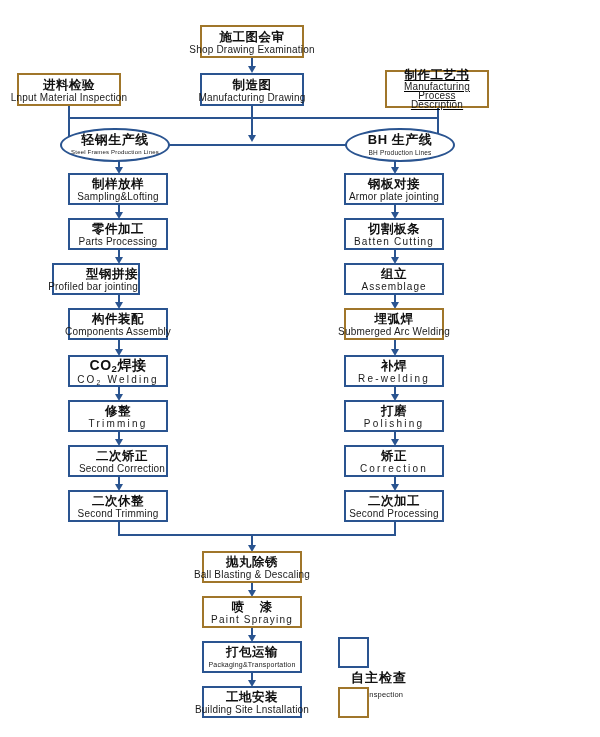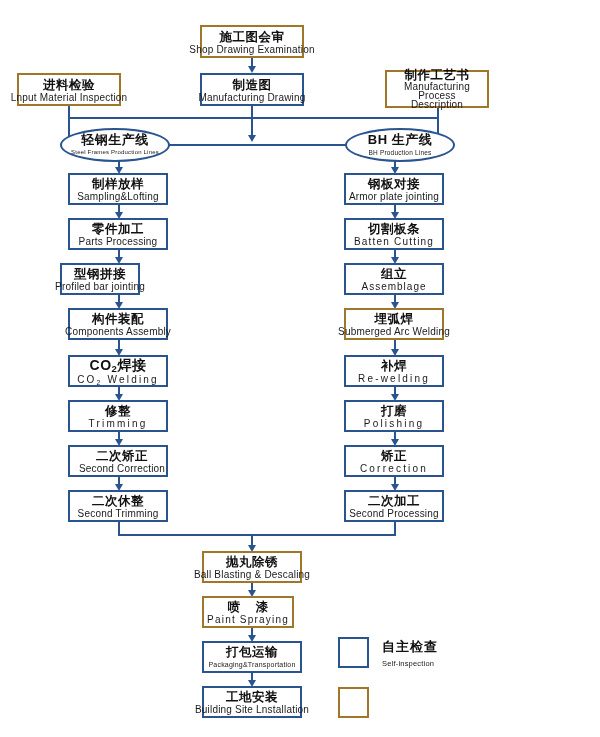--- a/index.html
+++ b/index.html
@@ -110,21 +110,21 @@
   <div class="node gold" style="left:17px;top:73px;width:104px;height:33px;">
     <div class="cn">进料检验</div>
     <div class="en">Lnput Material Inspection</div>
   </div>
 
   <div class="node blue" style="left:200px;top:73px;width:104px;height:33px;">
     <div class="cn">制造图</div>
     <div class="en">Manufacturing Drawing</div>
   </div>
 
-  <div class="node gold" style="left:385px;top:70px;width:104px;height:38px;">
+  <div class="node gold" style="left:385px;top:70px;width:104px;height:38px;text-decoration:underline;">
     <div class="cn">制作工艺书</div>
     <div class="en two">Manufacturing Process</div>
     <div class="en two">Description</div>
   </div>
 
   <div class="ln vline" style="left:251px;top:58px;height:9px;"></div>
   <div class="arrow" style="left:247.5px;top:66px;"></div>
 
   <div class="ln vline" style="left:68px;top:106px;height:12px;"></div>
   <div class="ln vline" style="left:437px;top:108px;height:10px;"></div>
@@ -159,21 +159,21 @@
   <div class="ln vline" style="left:118px;top:205px;height:10px;"></div>
   <div class="arrow" style="left:114.5px;top:212px;"></div>
 
   <div class="node blue" style="left:68px;top:218px;width:100px;height:32px;">
     <div class="cn">零件加工</div>
     <div class="en">Parts Processing</div>
   </div>
   <div class="ln vline" style="left:118px;top:250px;height:10px;"></div>
   <div class="arrow" style="left:114.5px;top:257px;"></div>
 
-  <div class="node blue" style="left:60px;top:263px;width:80px;height:32px;">
+  <div class="node blue" style="left:52px;top:263px;width:88px;height:32px;align-items:flex-end;">
     <div class="cn">型钢拼接</div>
     <div class="en">Profiled bar jointing</div>
   </div>
   <div class="ln vline" style="left:118px;top:295px;height:10px;"></div>
   <div class="arrow" style="left:114.5px;top:302px;"></div>
 
   <div class="node blue" style="left:68px;top:308px;width:100px;height:32px;">
     <div class="cn">构件装配</div>
     <div class="en">Components Assembly</div>
   </div>
@@ -266,40 +266,40 @@
   <div class="ln vline" style="left:251px;top:534px;height:12px;"></div>
   <div class="arrow" style="left:247.5px;top:545px;"></div>
 
   <div class="node gold" style="left:202px;top:551px;width:100px;height:32px;">
     <div class="cn">抛丸除锈</div>
     <div class="en">Ball Blasting &amp; Descaling</div>
   </div>
   <div class="ln vline" style="left:251px;top:583px;height:10px;"></div>
   <div class="arrow" style="left:247.5px;top:590px;"></div>
 
-  <div class="node gold" style="left:202px;top:596px;width:92px;height:32px;">
+  <div class="node gold" style="left:202px;top:596px;width:100px;height:32px;">
     <div class="cn spaced">喷 漆</div>
     <div class="en wide" style="letter-spacing:1.2px;">Paint Spraying</div>
   </div>
   <div class="ln vline" style="left:251px;top:628px;height:10px;"></div>
   <div class="arrow" style="left:247.5px;top:635px;"></div>
 
   <div class="node blue" style="left:202px;top:641px;width:100px;height:32px;">
     <div class="cn">打包运输</div>
     <div class="en" style="font-size:7px;">Packaging&amp;Transportation</div>
   </div>
   <div class="ln vline" style="left:251px;top:673px;height:10px;"></div>
   <div class="arrow" style="left:247.5px;top:680px;"></div>
 
   <div class="node blue" style="left:202px;top:686px;width:100px;height:32px;">
     <div class="cn">工地安装</div>
     <div class="en">Building Site Lnstallation</div>
   </div>
 
-  <div class="legend-item" style="left:338px;top:637px;">
+  <div class="legend-item" style="left:338px;top:637px;flex-direction:column;">
     <div class="swatch blue"></div>
     <div class="legend-text">
       <div class="legend-cn">自主检查</div>
       <div class="legend-en">Self-inspection</div>
     </div>
   </div>
 
   <div class="legend-item" style="left:338px;top:687px;">
     <div class="swatch gold"></div>
   </div>

